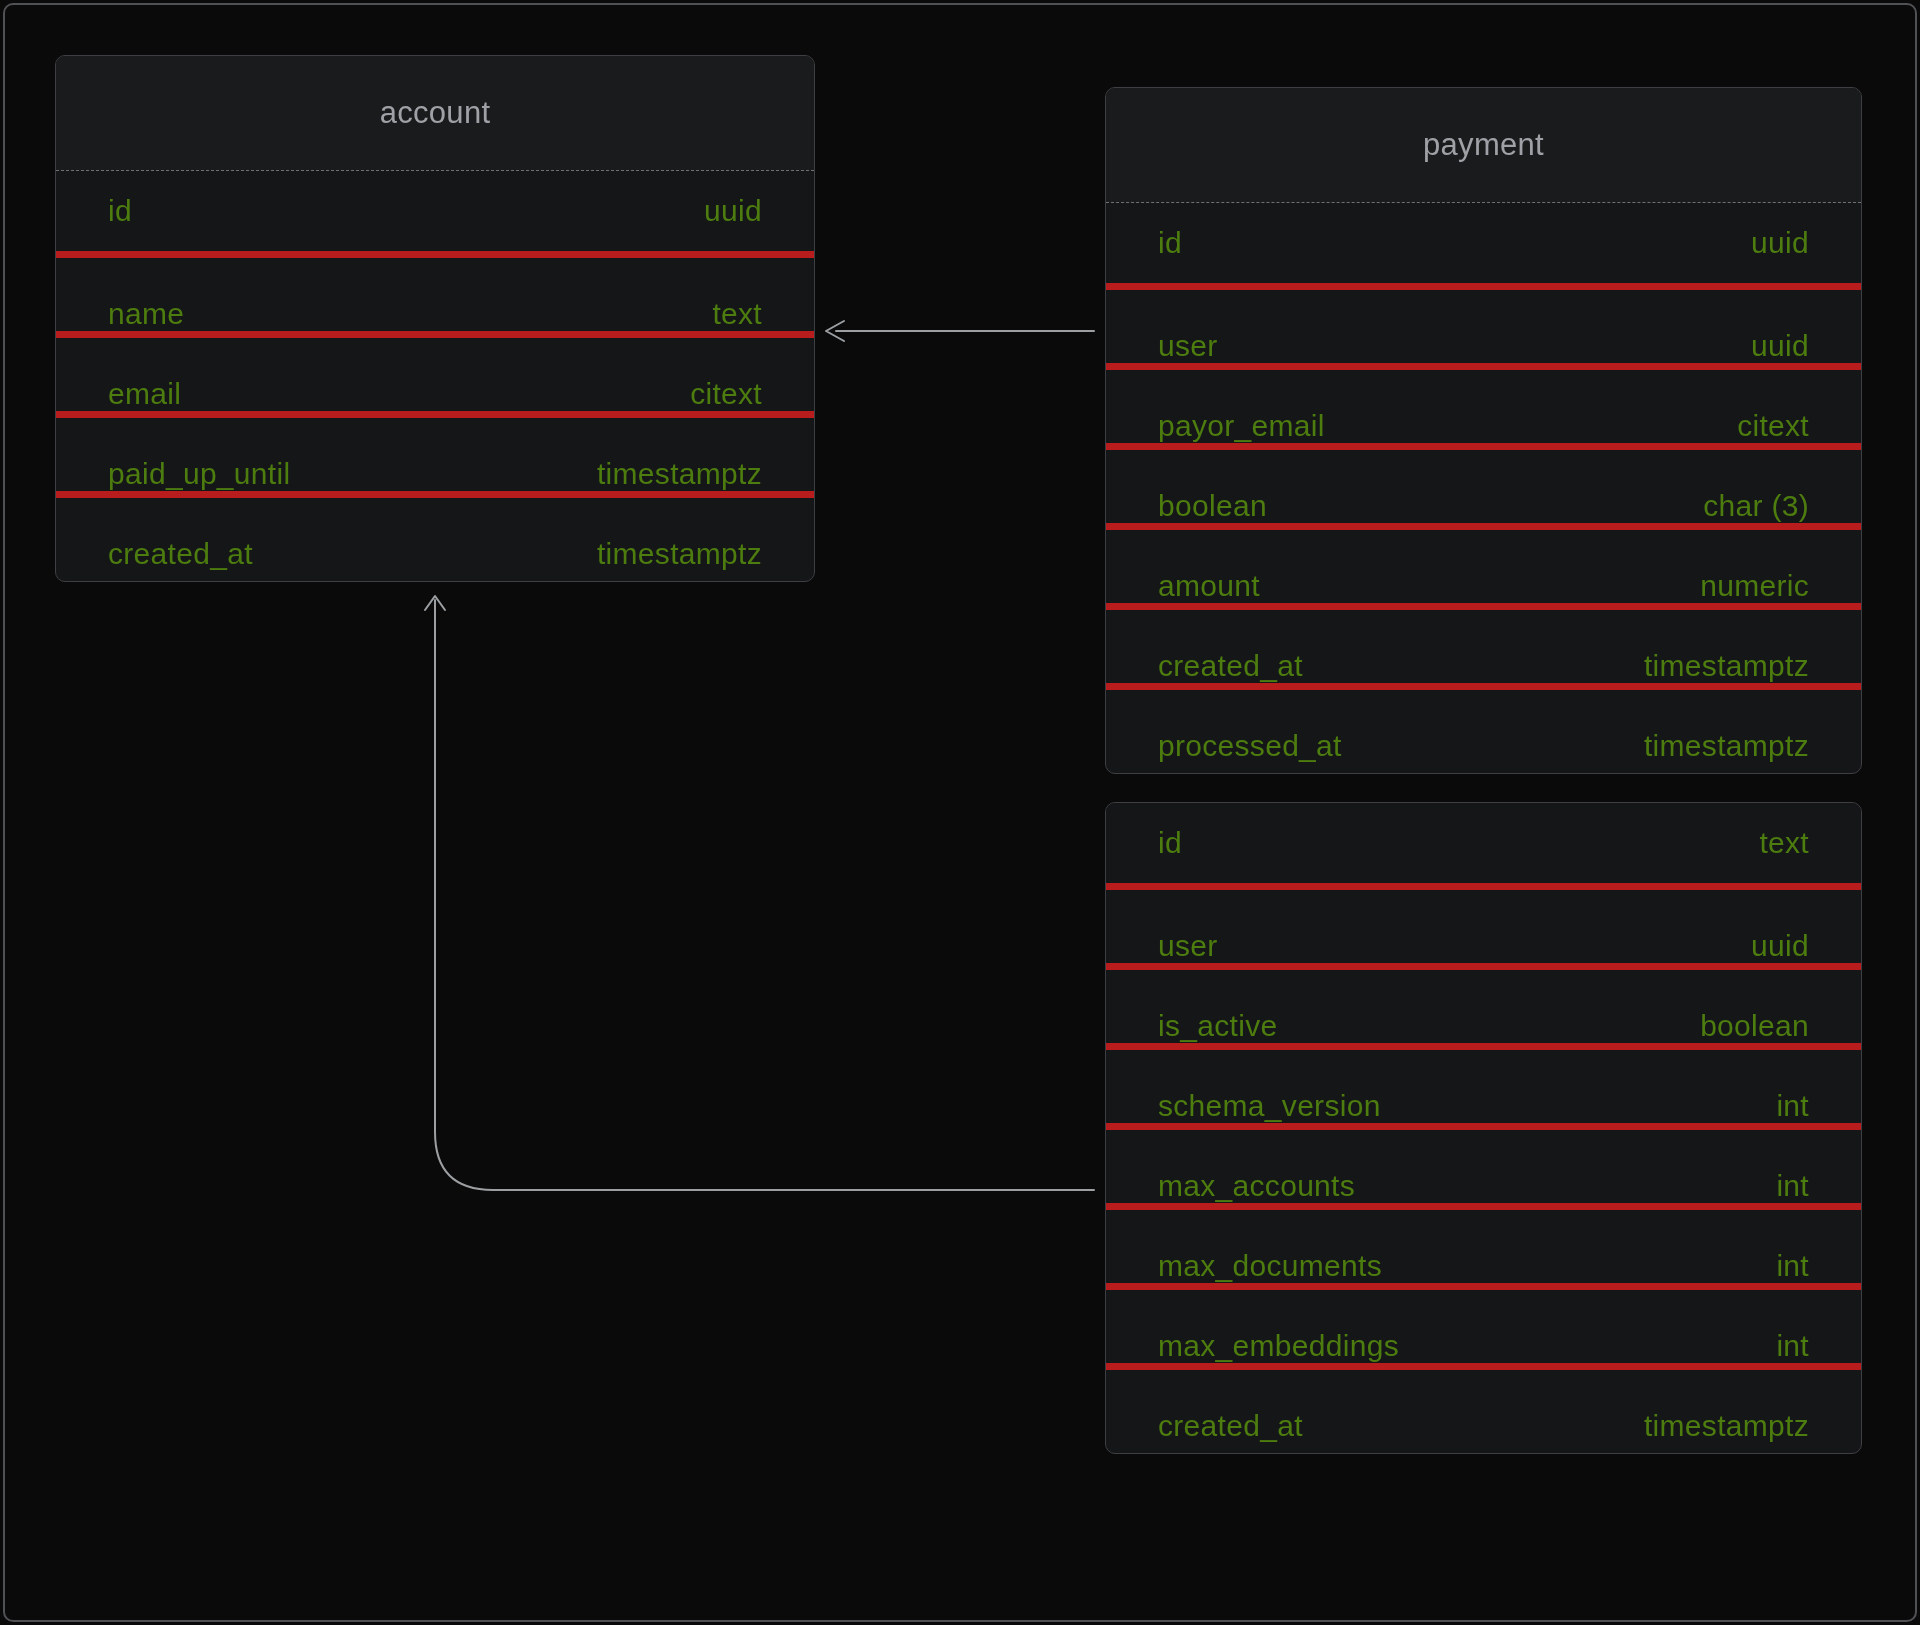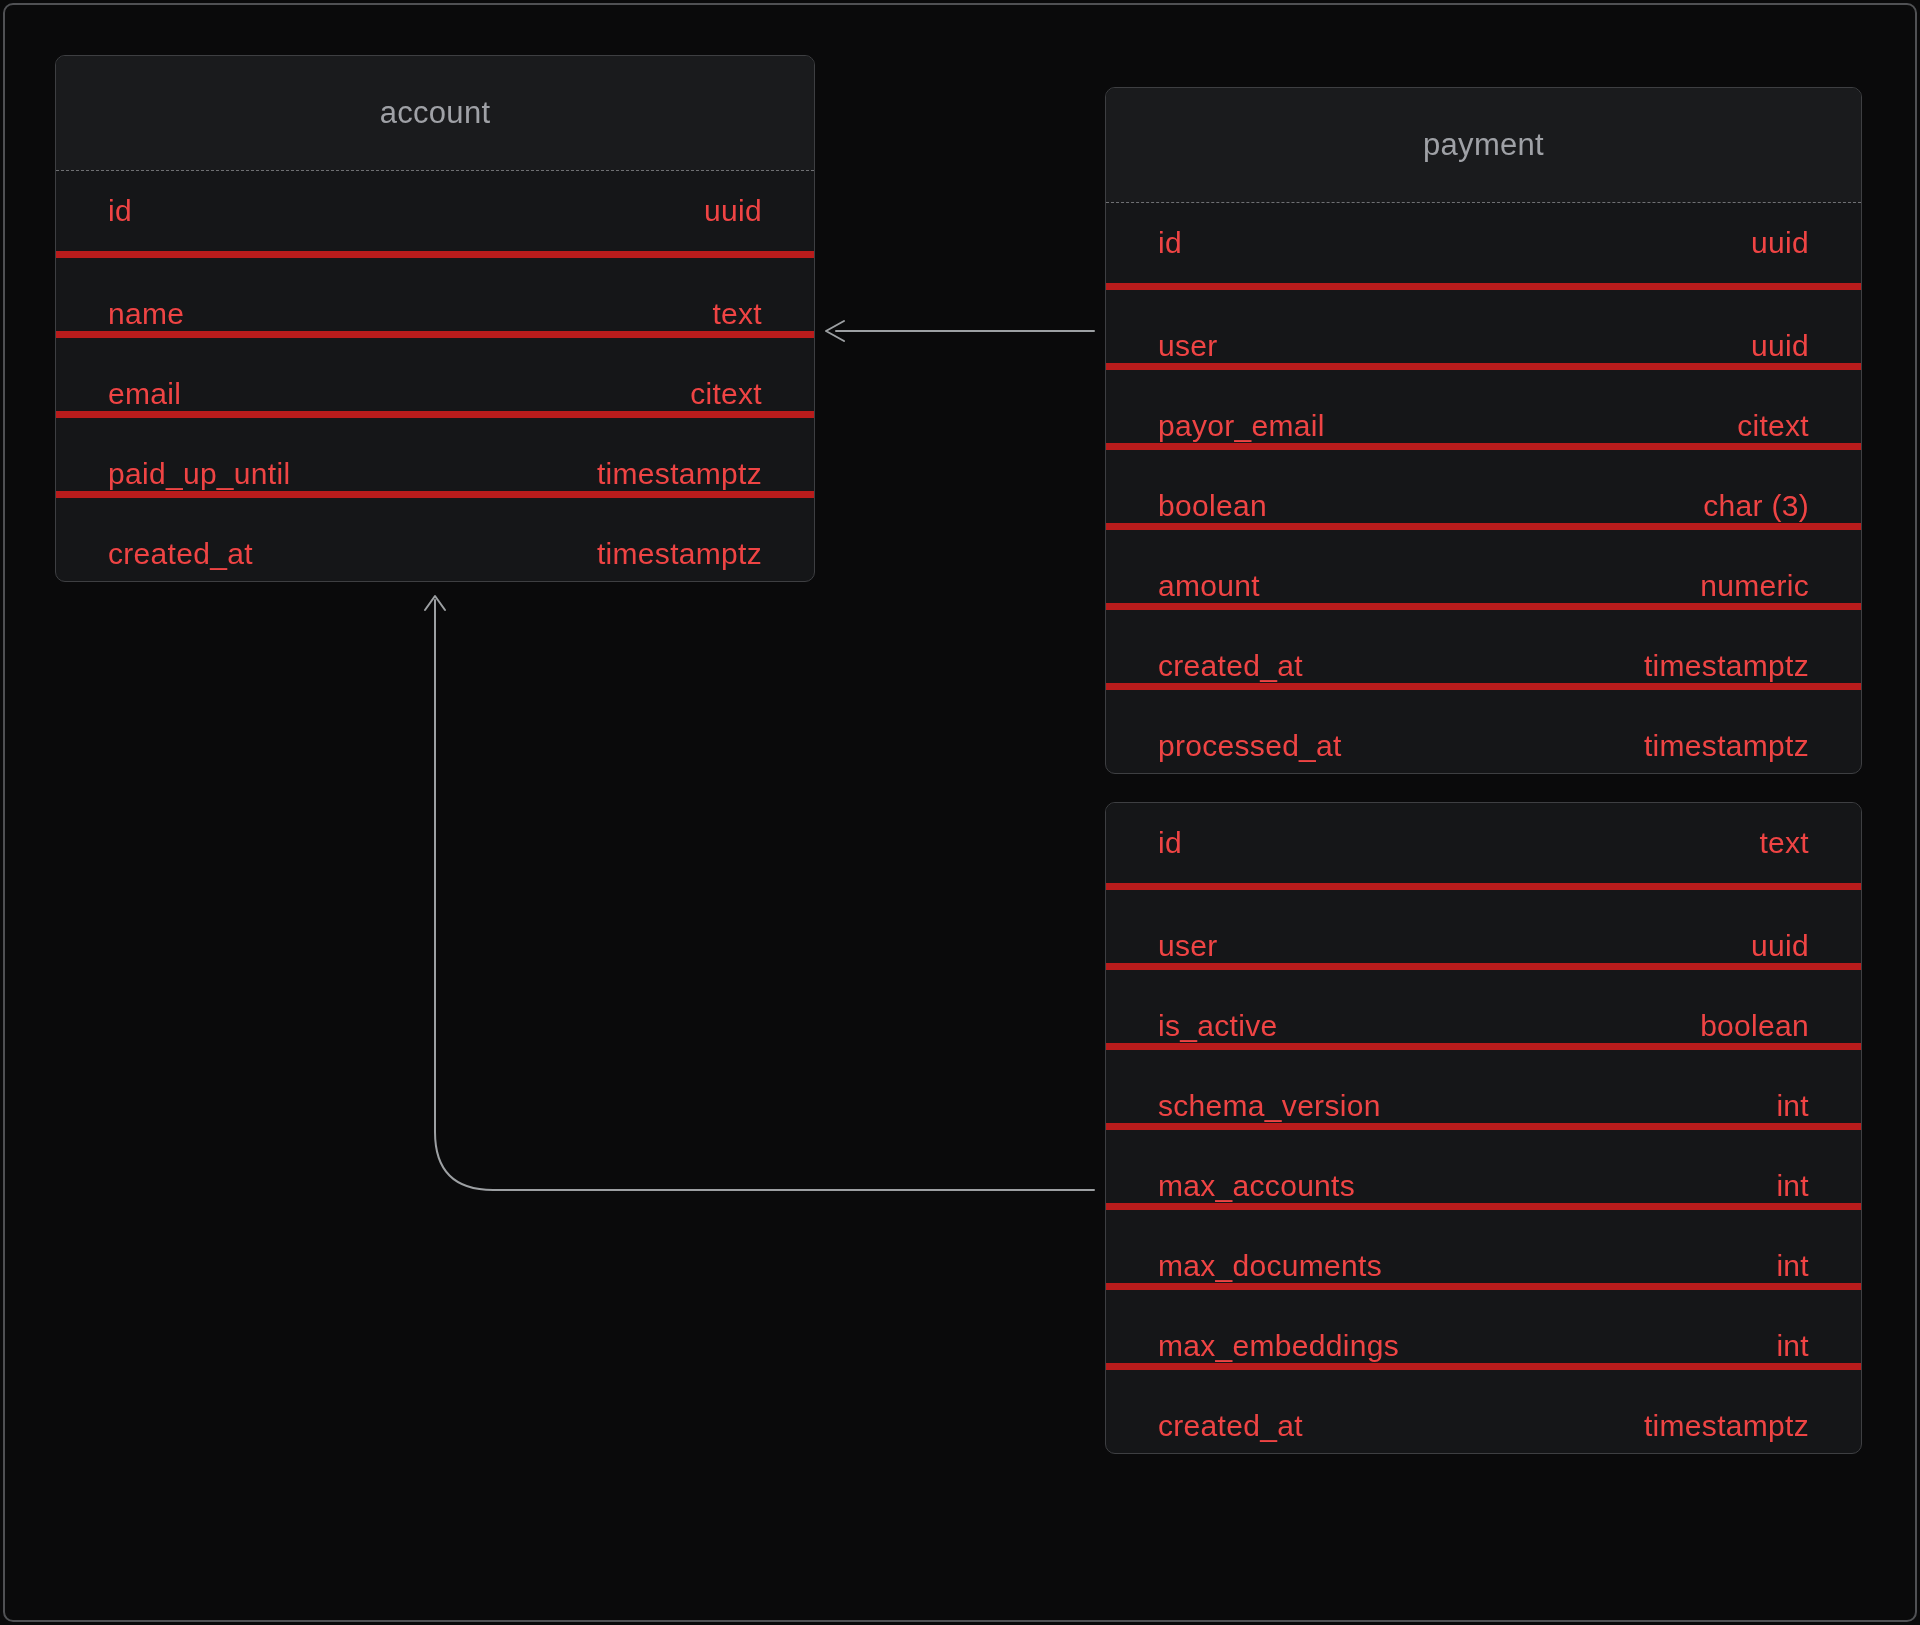--- a/index.html
+++ b/index.html
@@ -58,21 +58,21 @@
   .trow {
     height: 80px;
     display: flex;
     align-items: center;
     justify-content: space-between;
     padding: 0 52px;
     background: #151618;
   }
   .trow + .trow { border-top: 7px solid #b91c1c; align-items: flex-end; }
   .cname, .ctype {
-    color: #ef4444;
+    color: #4d7c0f;
     font-size: 30px;
     letter-spacing: 0.3px;
     white-space: nowrap;
   }
   .ctype { text-align: right; }
   #table-account { left: 55px; top: 55px; width: 760px; }
   #table-payment { left: 1105px; top: 55px; width: 757px; margin-top: 32px; }
   #table-project { left: 1105px; top: 802px; width: 757px; }
 </style>
 </head>

